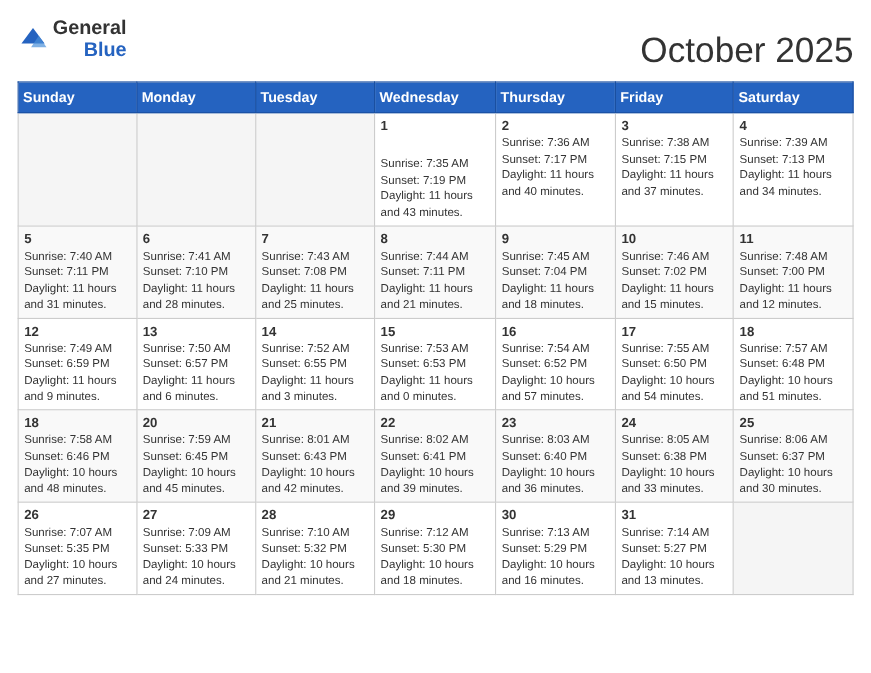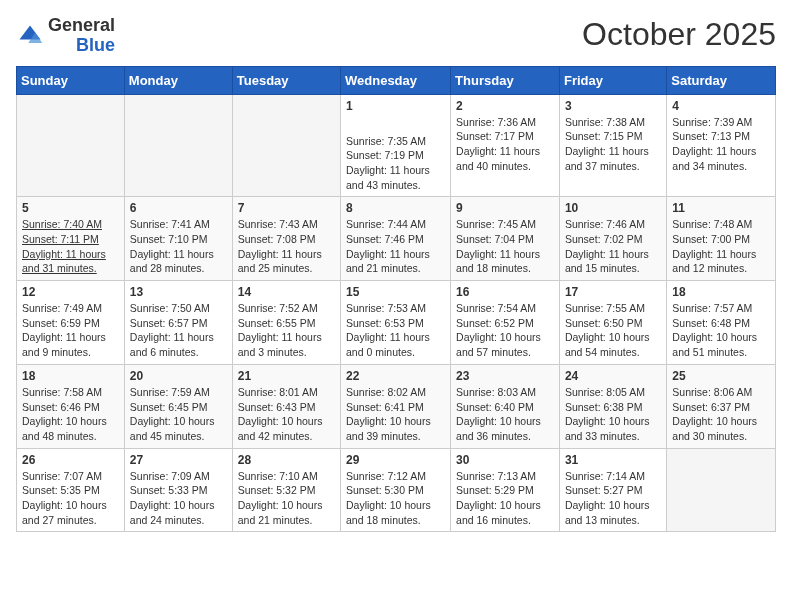--- a/index.html
+++ b/index.html
@@ -41,20 +41,21 @@
       width: 28px;
       height: 28px;
     }
     .title-block {
       text-align: right;
     }
     .month-title {
       font-size: 32px;
       font-weight: normal;
       color: #333;
+      margin-top: 11px;
     }
     .location {
       font-size: 15px;
       color: #555;
     }
     .calendar {
       width: 100%;
       border-collapse: collapse;
       border: 1px solid #ccc;
     }
@@ -155,40 +156,40 @@
         <td>
           <span class="day-num">4</span>
           <div class="day-info" style="white-space: pre-line;">Sunrise: 7:39 AM
 Sunset: 7:13 PM
 Daylight: 11 hours and 34 minutes.</div>
         </td>
       </tr>
       <tr>
         <td>
           <span class="day-num">5</span>
-          <div class="day-info" style="white-space: pre-line; text-decoration: underline;">Sunrise: 7:40 AM
+          <div class="day-info" style="white-space: pre-line;">Sunrise: 7:40 AM
 Sunset: 7:11 PM
 Daylight: 11 hours and 31 minutes.</div>
         </td>
         <td>
           <span class="day-num">6</span>
           <div class="day-info" style="white-space: pre-line;">Sunrise: 7:41 AM
 Sunset: 7:10 PM
 Daylight: 11 hours and 28 minutes.</div>
         </td>
         <td>
           <span class="day-num">7</span>
           <div class="day-info" style="white-space: pre-line;">Sunrise: 7:43 AM
 Sunset: 7:08 PM
 Daylight: 11 hours and 25 minutes.</div>
         </td>
         <td>
           <span class="day-num">8</span>
           <div class="day-info" style="white-space: pre-line;">Sunrise: 7:44 AM
-Sunset: 7:46 PM
+Sunset: 7:11 PM
 Daylight: 11 hours and 21 minutes.</div>
         </td>
         <td>
           <span class="day-num">9</span>
           <div class="day-info" style="white-space: pre-line;">Sunrise: 7:45 AM
 Sunset: 7:04 PM
 Daylight: 11 hours and 18 minutes.</div>
         </td>
         <td>
           <span class="day-num">10</span>

